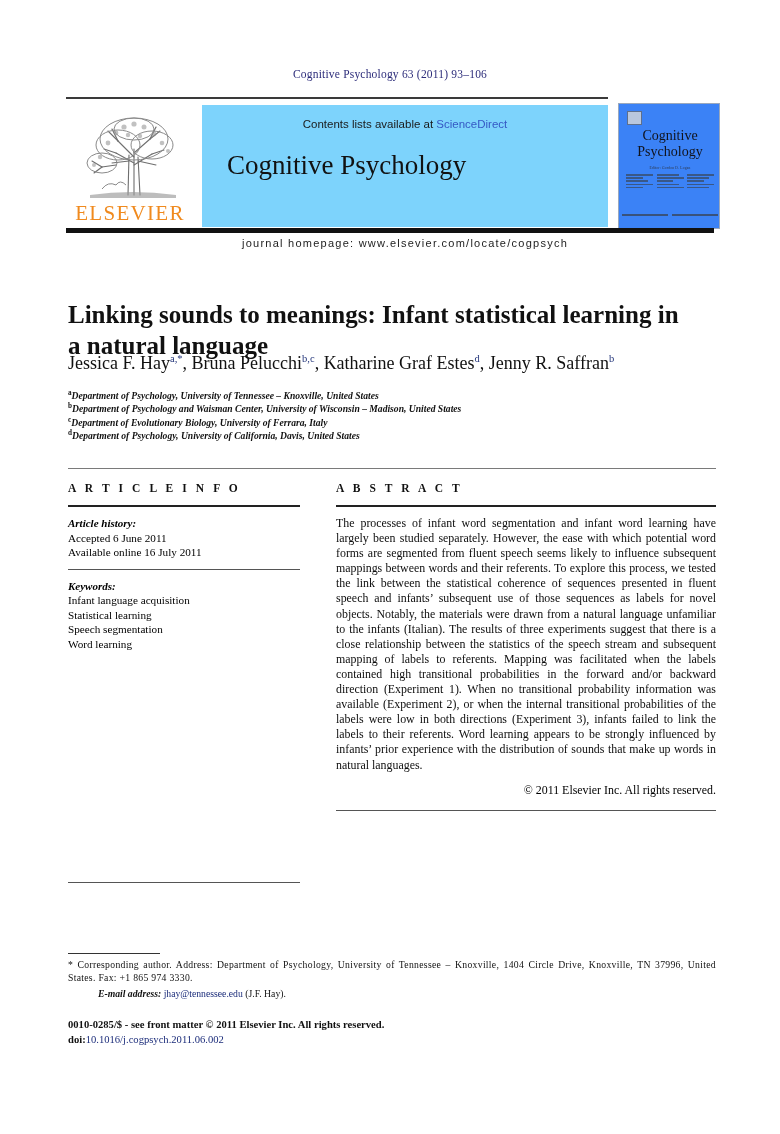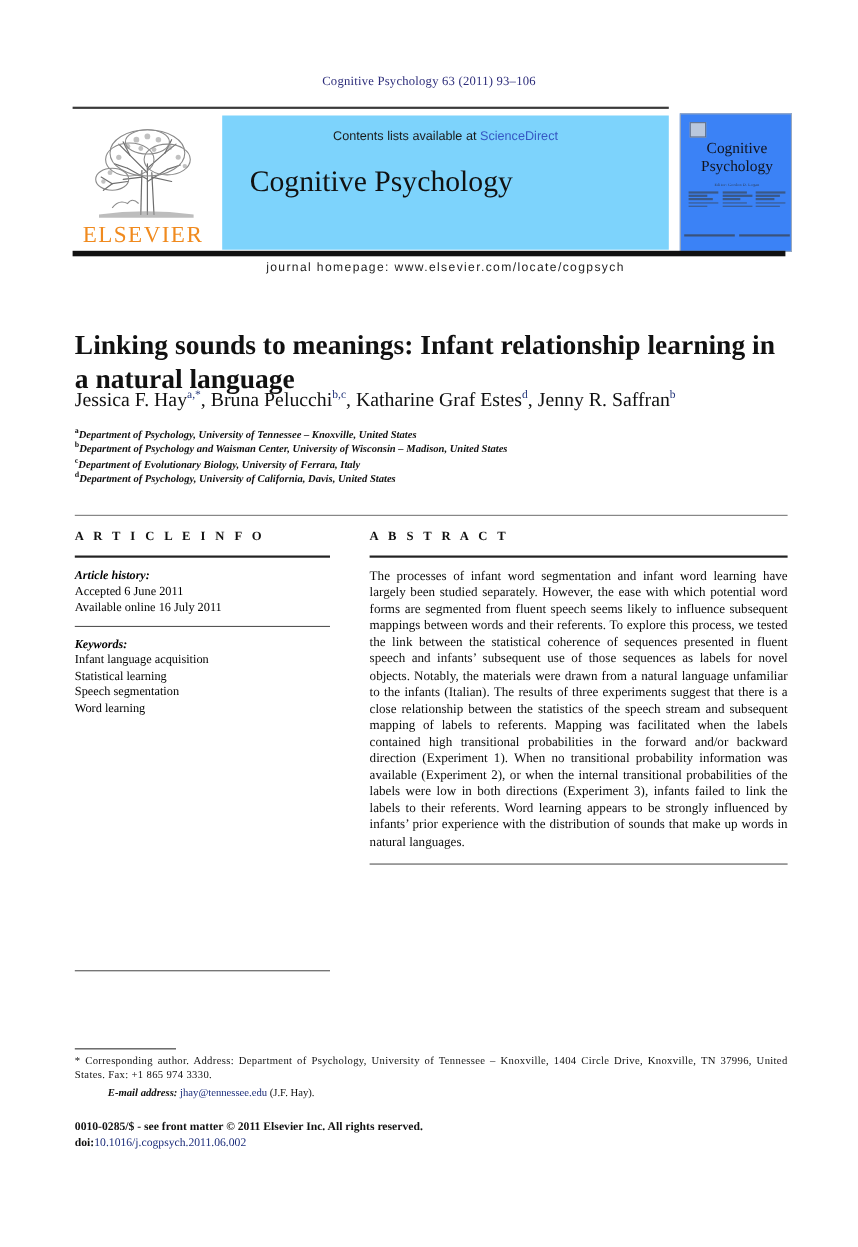--- a/index.html
+++ b/index.html
@@ -438,21 +438,21 @@
       <div class="cover-foot">
         <div class="cover-foot-bar"></div>
         <div class="cover-foot-bar"></div>
       </div>
     </div>
 
     <div class="rule-bottom"></div>
   </div>
 
   <h1 class="article-title">
-    <span>Linking sounds to meanings: Infant relationship learning in</span><br>
+    <span>Linking sounds to meanings: Infant statistical learning in</span><br>
     <span>a natural language</span>
   </h1>
 
   <div class="authors">
     <span><span>Jessica F. Hay</span><sup>a,*</sup></span>,
     <span><span>Bruna Pelucchi</span><sup>b,c</sup></span>,
     <span><span>Katharine Graf Estes</span><sup>d</sup></span>,
     <span><span>Jenny R. Saffran</span><sup>b</sup></span>
   </div>
 
@@ -477,20 +477,21 @@
     <div class="info-line">Statistical learning</div>
     <div class="info-line">Speech segmentation</div>
     <div class="info-line">Word learning</div>
   </div>
   <div class="info-rule-bottom"></div>
 
   <div class="col-abstract">
     <div class="sec-head">A B S T R A C T</div>
     <div class="hr-thick"></div>
     <div class="abstract-body">The processes of infant word segmentation and infant word learning have largely been studied separately. However, the ease with which potential word forms are segmented from fluent speech seems likely to influence subsequent mappings between words and their referents. To explore this process, we tested the link between the statistical coherence of sequences presented in fluent speech and infants’ subsequent use of those sequences as labels for novel objects. Notably, the materials were drawn from a natural language unfamiliar to the infants (Italian). The results of three experiments suggest that there is a close relationship between the statistics of the speech stream and subsequent mapping of labels to referents. Mapping was facilitated when the labels contained high transitional probabilities in the forward and/or backward direction (Experiment 1). When no transitional probability information was available (Experiment 2), or when the internal transitional probabilities of the labels were low in both directions (Experiment 3), infants failed to link the labels to their referents. Word learning appears to be strongly influenced by infants’ prior experience with the distribution of sounds that make up words in natural languages.</div>
+    <div class="abstract-copyright">© 2011 Elsevier Inc. All rights reserved.</div>
     <div class="abstract-rule"></div>
   </div>
 
   <div class="foot-rule"></div>
   <div class="footnote">
     <div class="star">* Corresponding author. Address: Department of Psychology, University of Tennessee – Knoxville, 1404 Circle Drive, Knoxville, TN 37996, United States. Fax: +1 865 974 3330.</div>
     <div class="email-line">
       <span class="email-label">E-mail address:</span>
       <span class="email-link">jhay@tennessee.edu</span>
       <span>(J.F. Hay).</span>

